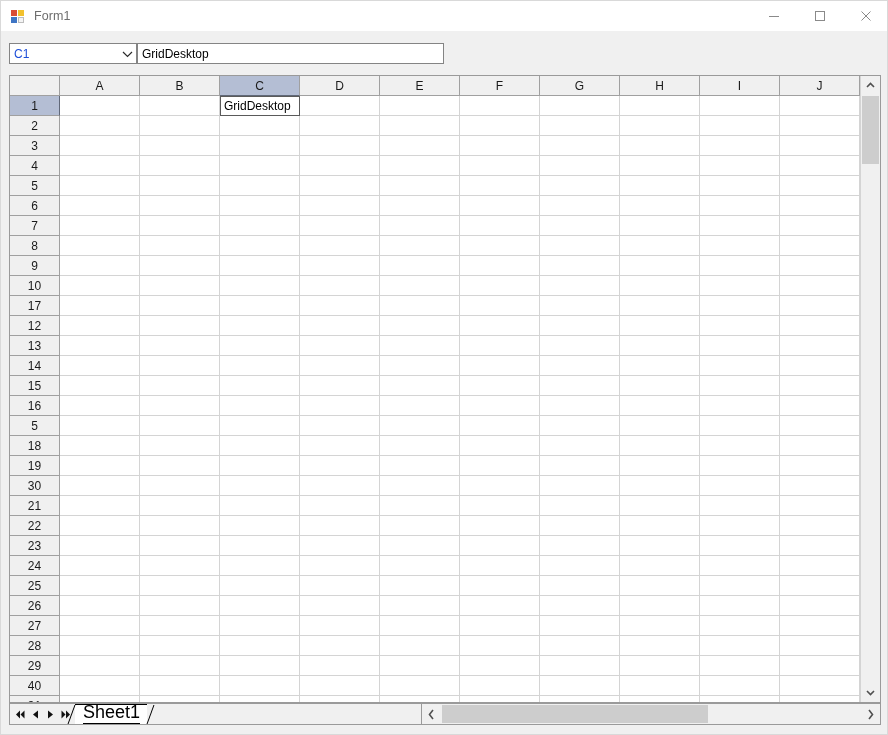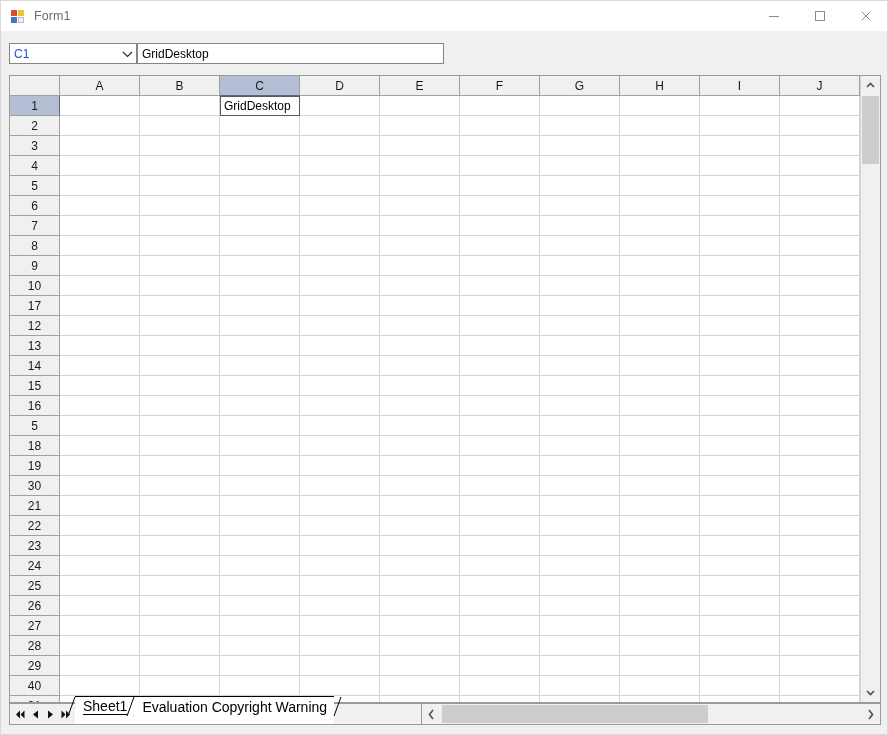--- a/index.html
+++ b/index.html
@@ -293,24 +293,24 @@
   }
   #sheet-tabs {
     display: flex;
     align-items: flex-end;
     height: 20px;
     margin-left: 2px;
   }
   .sheet-tab {
     position: relative;
     height: 19px;
-    padding: 0 7px 8px 8px;
-    display: flex;
-    align-items: center;
-    font-size: 14px;
+    padding: 0 7px 0 8px;
+    display: flex;
+    align-items: flex-end;
+    font-size: 18px;
     color: #000;
     background: #ffffff;
     border-top: 1px solid #000;
     white-space: nowrap;
     transform: skewX(0deg);
   }
   .sheet-tab::before {
     content: "";
     position: absolute;
     left: -4px; top: 0;
@@ -887,23 +887,20 @@
               <polygon points="1.5,0.5 1.5,8.5 5.5,4.5" fill="#111"></polygon>
               <polygon points="6,0.5 6,8.5 10,4.5" fill="#111"></polygon>
             </svg>
         </div>
       </div>
       <div id="sheet-tabs">
 
       <div class="sheet-tab active">
             <span class="tab-label">Sheet1</span>
           </div>
-          <div class="sheet-tab">
-            <span class="tab-label">Evaluation Copyright Warning</span>
-          </div>
         </div>
     </div>
 
     <div id="tab-splitter"></div>
 
     <div id="hscroll-region">
       <div class="hscroll-arrow" id="hscroll-left">
         <svg width="7" height="11" viewBox="0 0 7 11">
             <polyline points="5,1 1.5,5.5 5,10" fill="none" stroke="#505050" stroke-width="1.6"></polyline>
           </svg>

